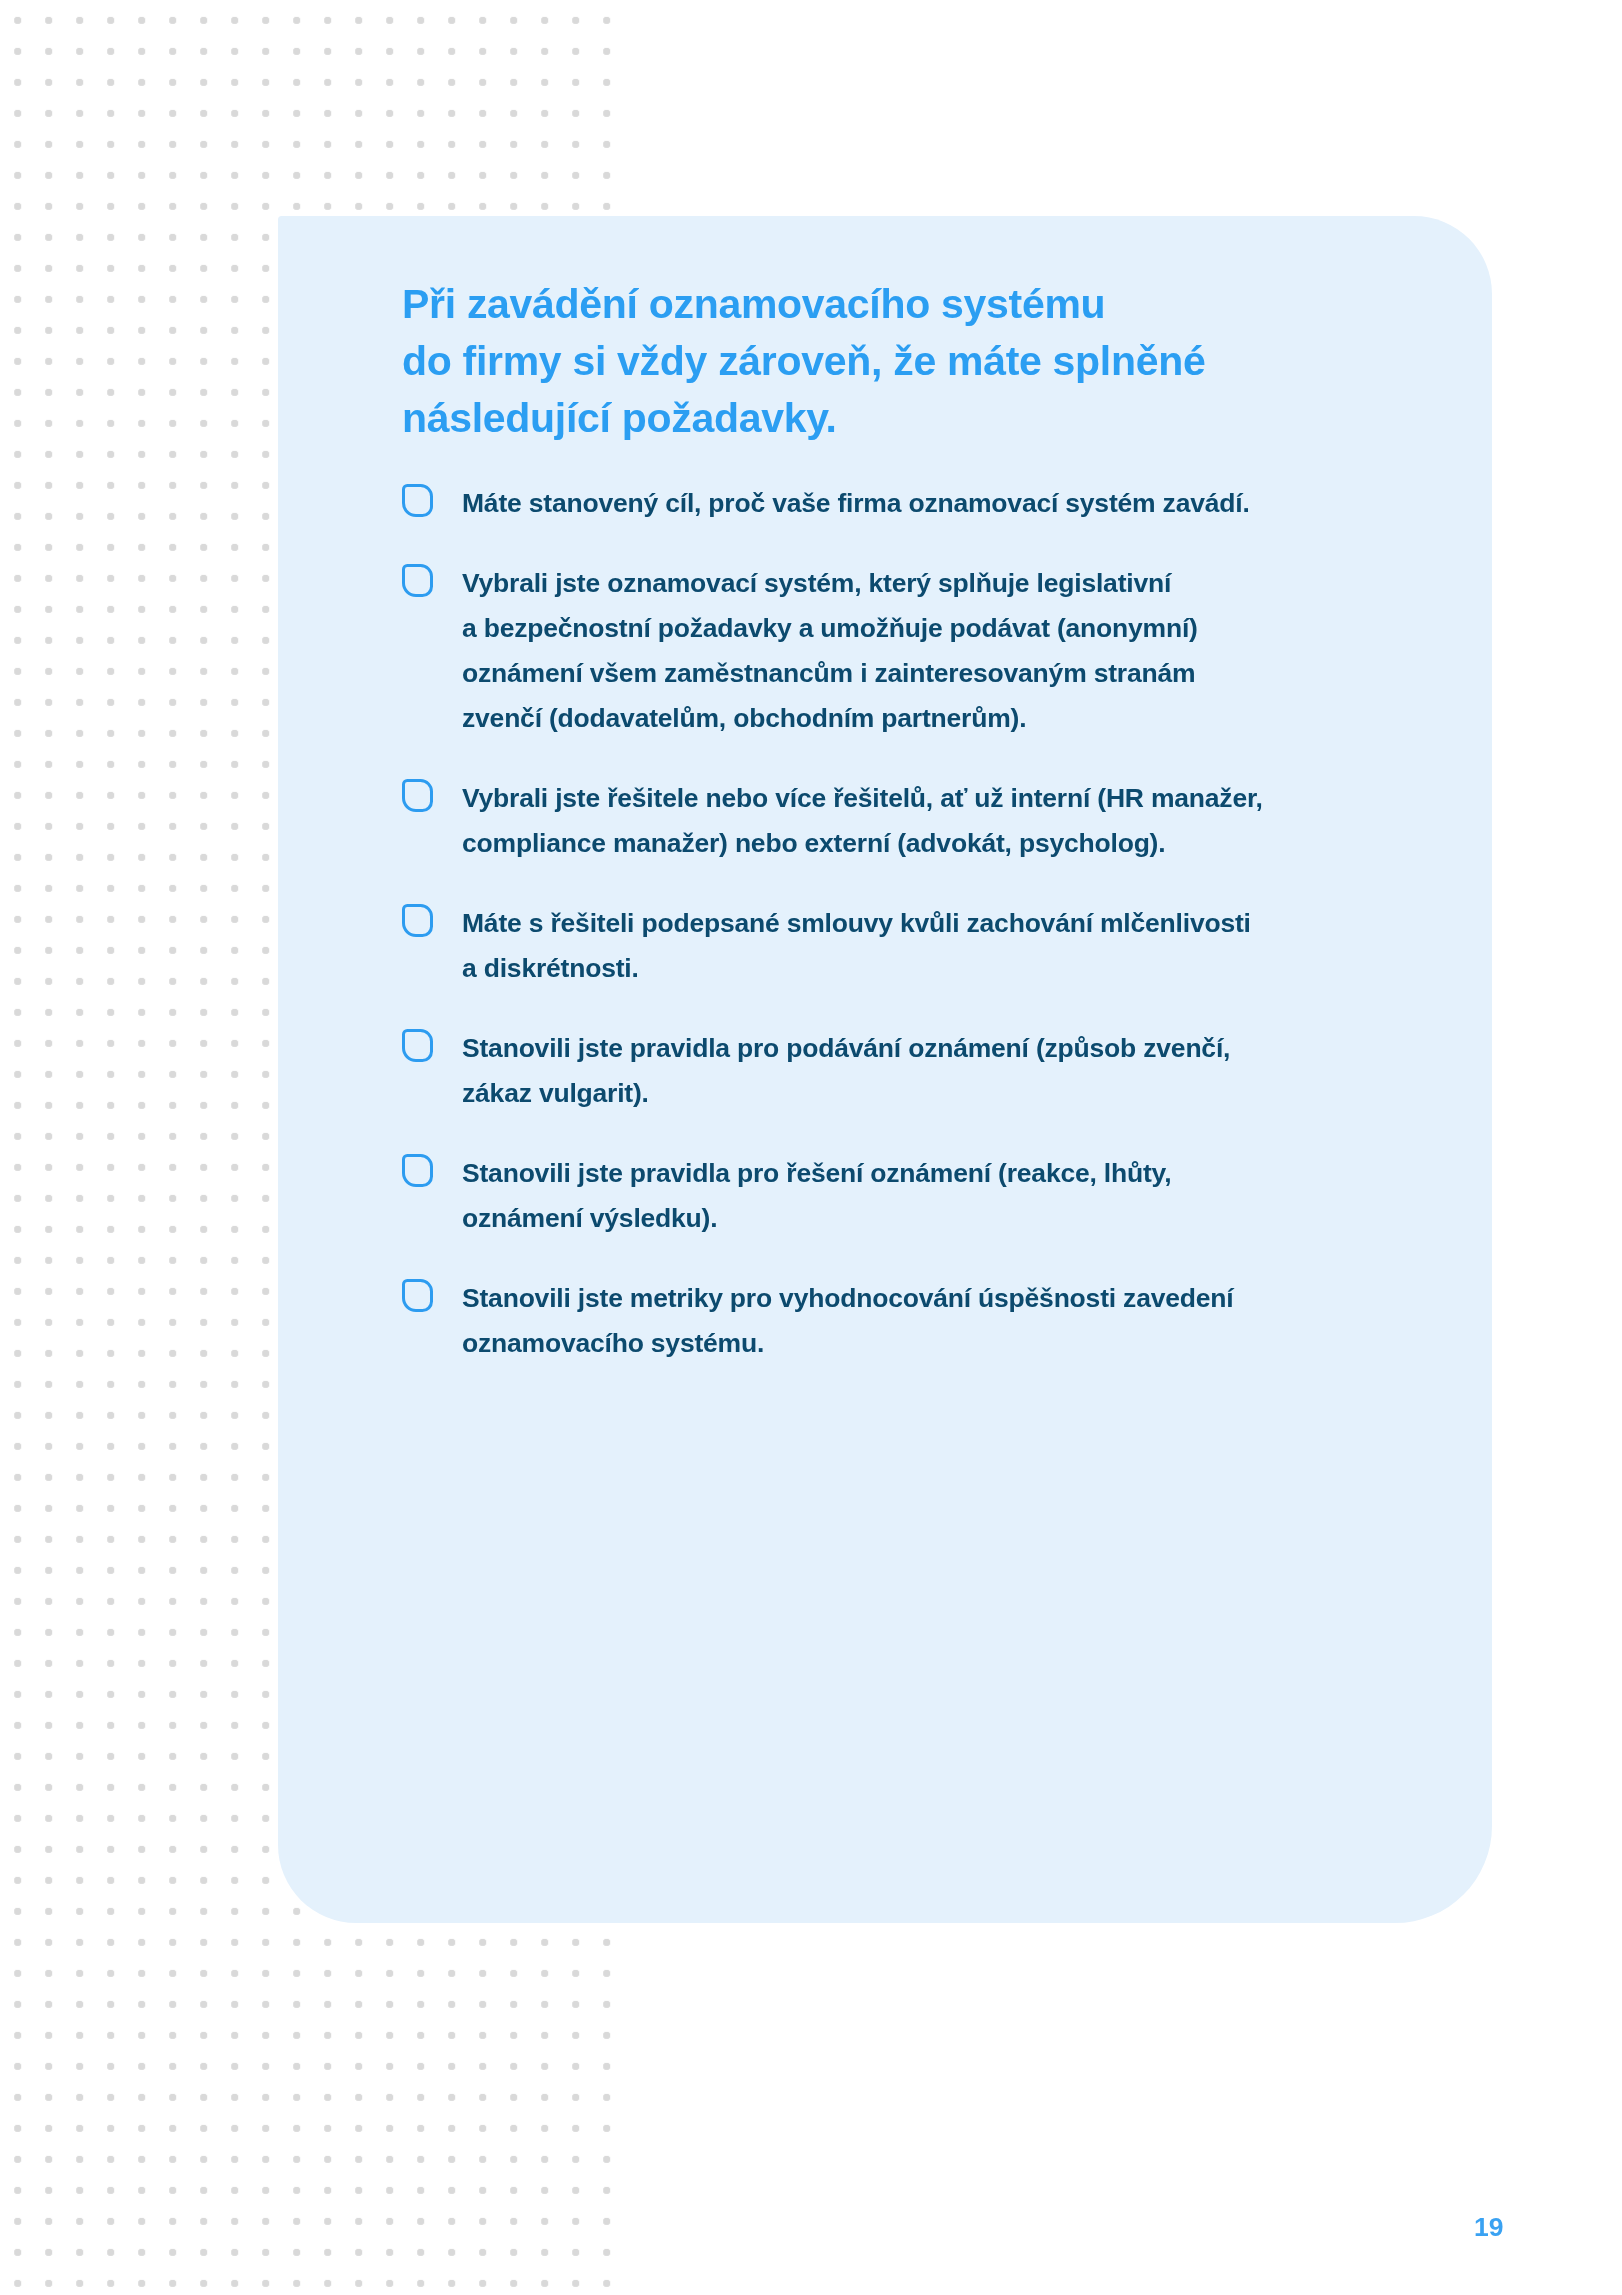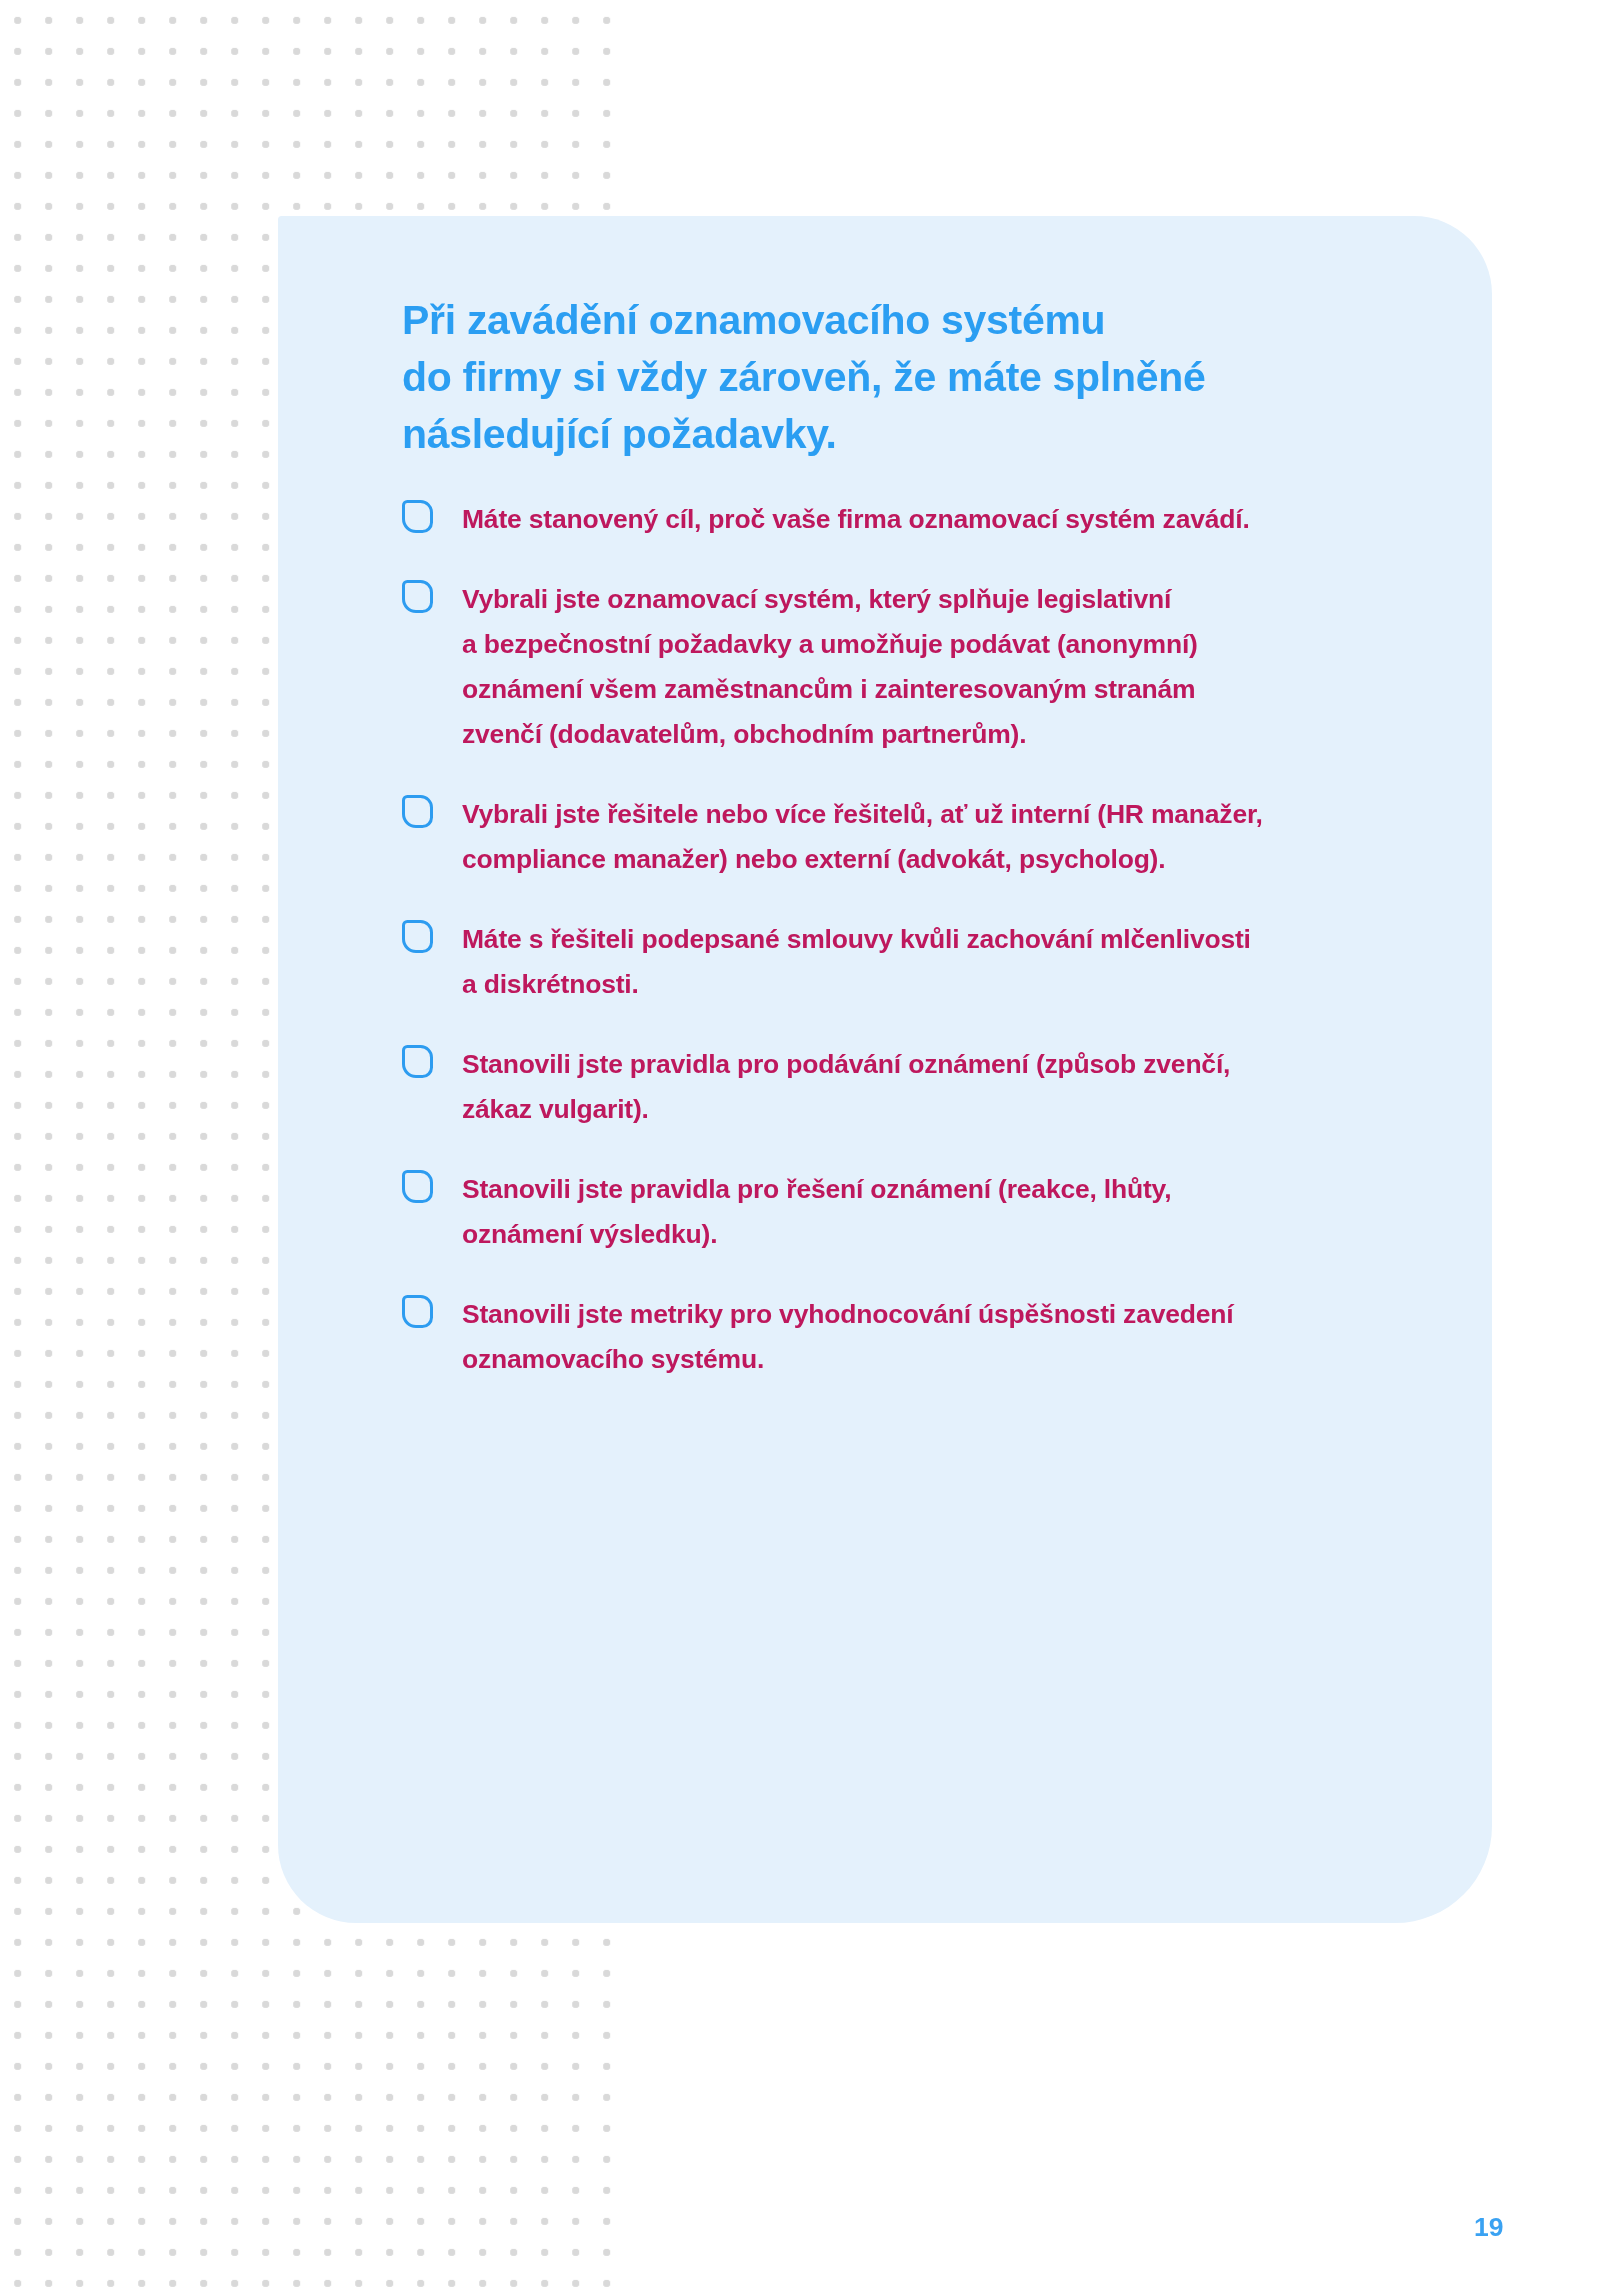--- a/index.html
+++ b/index.html
@@ -25,21 +25,21 @@
   }
   
   .card {
     position: absolute;
     left: 278px; top: 216px;
     width: 1214px; height: 1707px;
     background: #e4f1fc;
     border-radius: 3.5px 78px 97px 78px;
   }
   .card-content {
-    padding: 76px 53px 0 124px;
+    padding: 60px 53px 0 124px;
   }
   .page-title {
     color: #2b9ef2;
     font-size: 41px;
     line-height: 57px;
     font-weight: 800;
     letter-spacing: -0.3px;
   }
   .checklist {
     margin-top: 34px;
@@ -55,21 +55,21 @@
   .checkbox {
     flex: 0 0 auto;
     width: 25px; height: 27px;
     margin-top: 2.6px;
     border: 3.5px solid #2d9cf0;
     border-radius: 5.3px 12.4px 10.6px 14px;
     background: transparent;
     box-sizing: content-box;
   }
   .check-text {
-    color: #be185d;
+    color: #0c4a6e;
     font-size: 26.5px;
     line-height: 45px;
     font-weight: 700;
     white-space: pre-line;
     letter-spacing: -0.2px;
   }
   .page-number {
     position: absolute;
     left: 1474px; top: 2167px;
     color: #3aa2f2;

